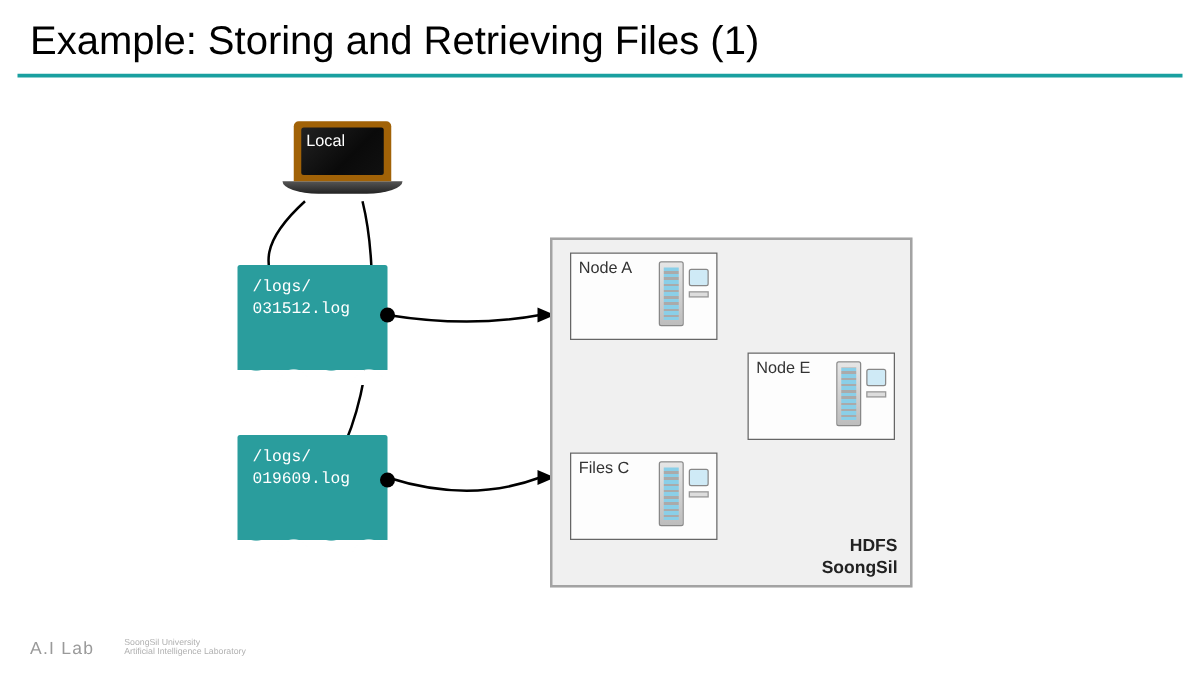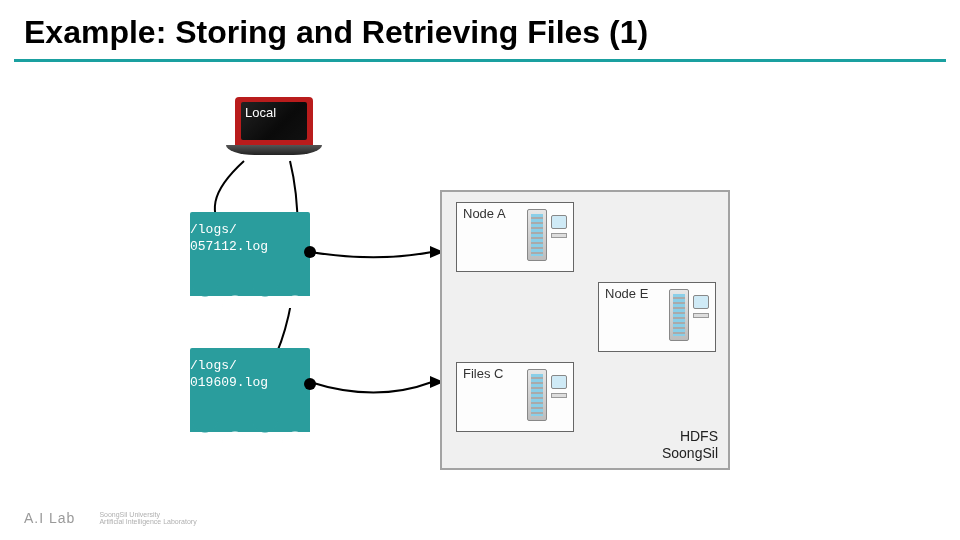--- a/index.html
+++ b/index.html
@@ -6,21 +6,21 @@
   body {
     width: 960px;
     height: 540px;
     background: #ffffff;
     font-family: Arial, Helvetica, sans-serif;
     position: relative;
     overflow: hidden;
   }
   .title {
     font-size: 32px;
-    font-weight: bold;
+    font-weight: normal;
     color: #000;
     padding: 14px 20px 8px 24px;
     font-family: "Trebuchet MS", Verdana, sans-serif;
   }
   .title-underline {
     height: 3px;
     background: #1aa0a0;
     margin: 0 14px 0 14px;
   }
   .diagram {
@@ -33,21 +33,21 @@
   .laptop {
     position: absolute;
     left: 226px;
     top: 35px;
     width: 96px;
     height: 66px;
   }
   .laptop-screen {
     width: 78px;
     height: 48px;
-    background: #b91c1c;
+    background: #a16207;
     border-radius: 4px 4px 0 0;
     margin: 0 auto;
     position: relative;
   }
   .laptop-screen-inner {
     position: absolute;
     left: 6px; right: 6px; top: 5px; bottom: 5px;
     background: linear-gradient(135deg,#222 0%,#0a0a0a 60%,#111 100%);
     border-radius: 2px;
   }
@@ -69,21 +69,21 @@
   
   .logbox {
     position: absolute;
     width: 120px;
     height: 84px;
     background: #2a9d9d;
     color: #fff;
     font-family: "Courier New", monospace;
     font-size: 13px;
     line-height: 1.3;
-    padding: 10px 0;
+    padding: 10px 12px;
     border-radius: 2px 2px 0 0;
   }
   .logbox::after {
     
     content: "";
     position: absolute;
     left: 0; right: 0; bottom: -12px;
     height: 24px;
     background:
       radial-gradient(circle at 25% 0, #2a9d9d 12px, transparent 13px),
@@ -100,21 +100,21 @@
     width: 290px;
     height: 280px;
     border: 2px solid #a3a3a3;
     background: #f0f0f0;
   }
   .cluster-label {
     position: absolute;
     right: 10px;
     bottom: 6px;
     font-size: 14px;
-    font-weight: normal;
+    font-weight: bold;
     color: #222;
     text-align: right;
     line-height: 1.2;
   }
 
   .node {
     position: absolute;
     width: 118px;
     height: 70px;
     border: 1.5px solid #666;
@@ -232,21 +232,21 @@
   <div class="laptop">
     <div class="laptop-screen">
       <div class="laptop-screen-inner"></div>
       <div class="laptop-label">Local</div>
     </div>
     <div class="laptop-base"></div>
   </div>
 
   <div class="logbox" style="left:190px; top:150px;">
     <div>/logs/</div>
-    <div>057112.log</div>
+    <div>031512.log</div>
   </div>
   <div class="dot" style="left:304px; top:184px;"></div>
   <div class="arrowhead-r" style="left:430px; top:184px;"></div>
 
   <div class="logbox" style="left:190px; top:286px;">
     <div>/logs/</div>
     <div>019609.log</div>
   </div>
   <div class="dot" style="left:304px; top:316px;"></div>
   <div class="arrowhead-r" style="left:430px; top:314px;"></div>

